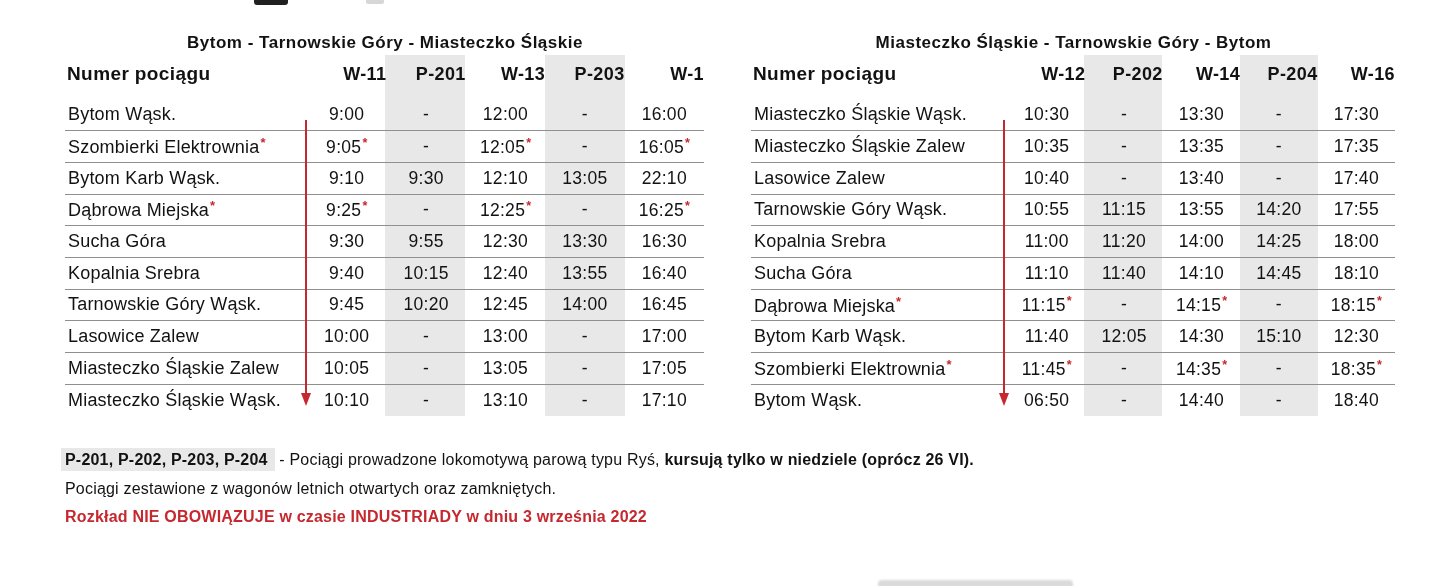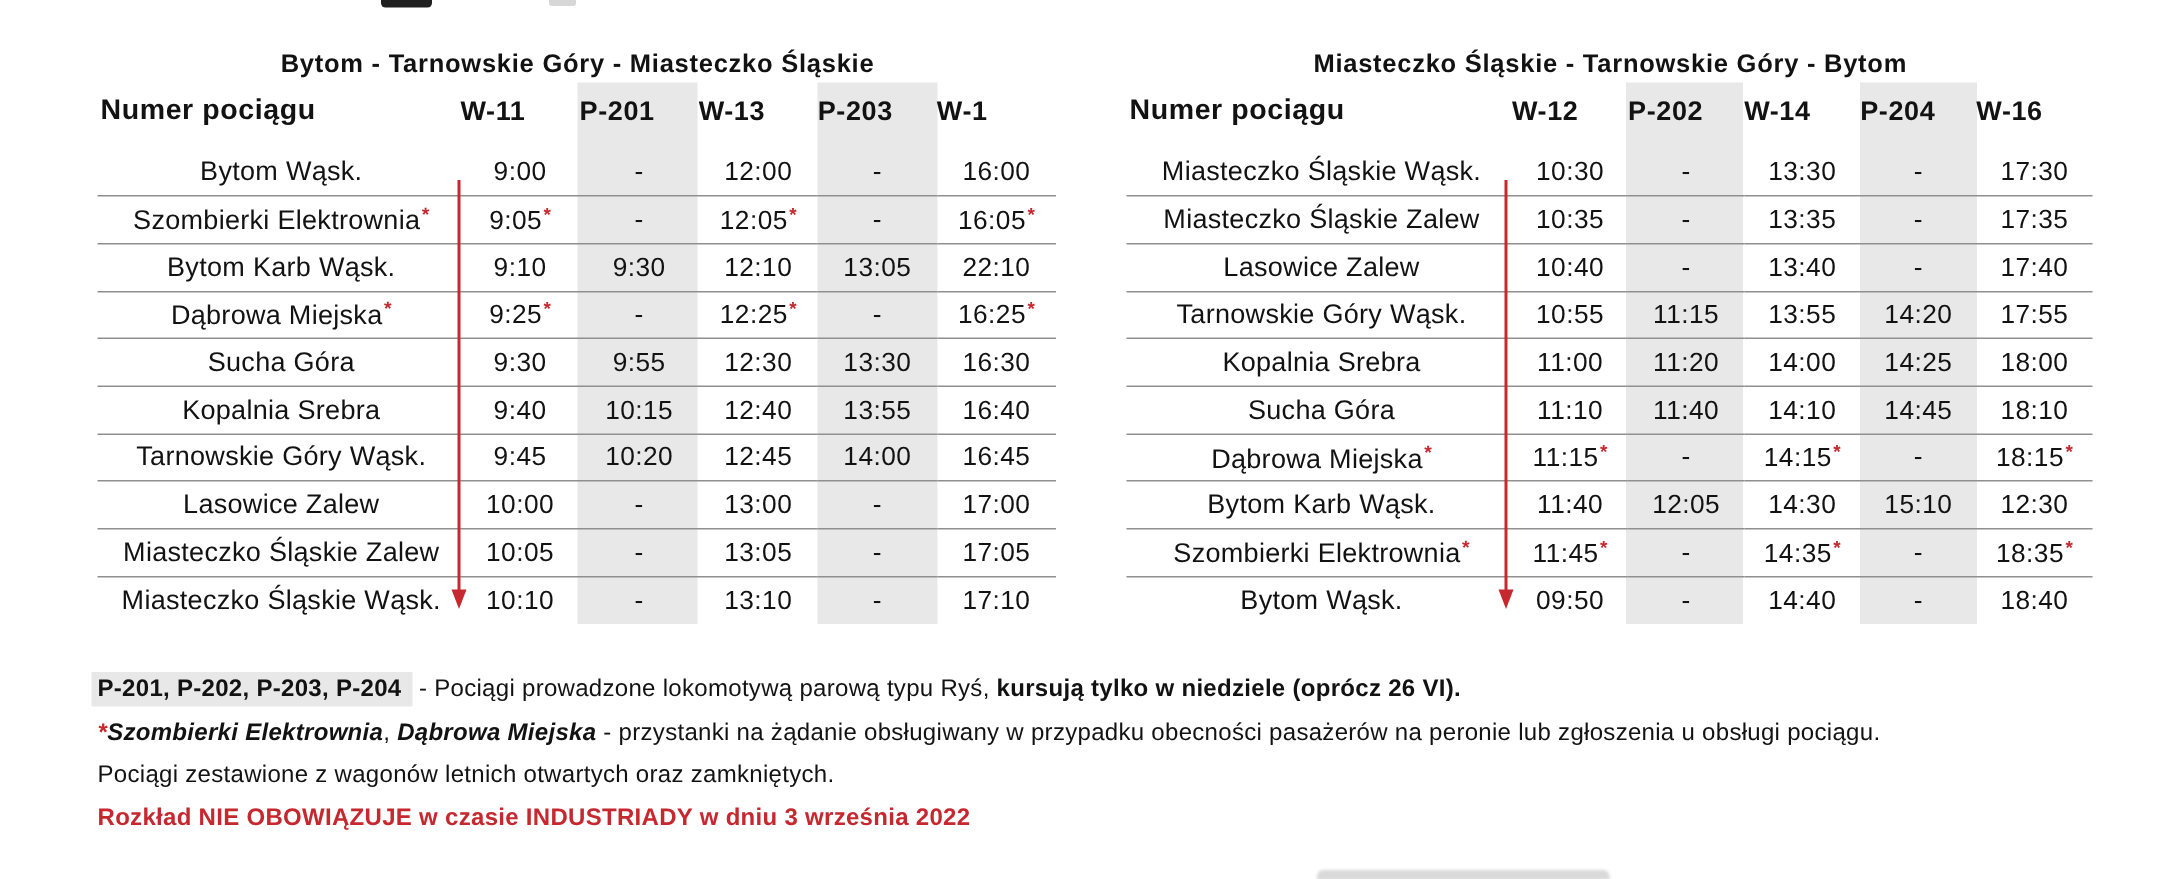--- a/index.html
+++ b/index.html
@@ -37,28 +37,28 @@
 
   table.tt{
     position:relative;z-index:1;border-collapse:collapse;table-layout:fixed;
     width:100%;
   }
   #table-left  table.tt .station-col{width:240px;}
   #table-right table.tt .station-col{width:255px;}
   table.tt thead tr{height:44px;}
   table.tt tbody tr{height:31.7px;}
   table.tt th{
-    font-size:18px;font-weight:700;letter-spacing:.4px;text-align:left;
+    font-size:18px;font-weight:700;letter-spacing:.4px;text-align:right;
     padding:0 0 6px 0;vertical-align:middle;
   }
   table.tt th.station-col{text-align:left;font-size:19px;padding-left:2px;}
   table.tt td{
     font-size:17.5px;text-align:center;vertical-align:middle;letter-spacing:.3px;padding:0;
   }
-  table.tt td.station-col{text-align:center;font-size:18px;letter-spacing:.2px;padding-left:3px;}
+  table.tt td.station-col{text-align:left;font-size:18px;letter-spacing:.2px;padding-left:3px;}
   table.tt tr.ruled td{border-bottom:1px solid var(--rule);}
   .star{
     color:var(--accent);font-weight:700;font-size:.72em;
     vertical-align:.45em;margin-left:1px;letter-spacing:0;
   }
   
   .arrow-line{position:absolute;width:2px;top:65px;height:274px;background:var(--accent);z-index:2;}
   #table-left  .arrow-line{left:240px;}
   #table-right .arrow-line{left:252px;}
   .arrow-head{
@@ -272,31 +272,30 @@
           <tr class="ruled">
             <td class="station-col">Szombierki Elektrownia<span class="star">*</span></td>
             <td>11:45<span class="star">*</span></td>
             <td>-</td>
             <td>14:35<span class="star">*</span></td>
             <td>-</td>
             <td>18:35<span class="star">*</span></td>
           </tr>
           <tr>
             <td class="station-col">Bytom Wąsk.</td>
-            <td>09:50</td>
+            <td>06:50</td>
             <td>-</td>
             <td>14:40</td>
             <td>-</td>
             <td>18:40</td>
           </tr>
         </tbody>
     </table>
     <div class="arrow-line"></div>
     <div class="arrow-head"></div>
   </div>
 </section>
 
 <div id="footnotes">
     <div class="fn-line"><span class="b hl">P-201, P-202, P-203, P-204</span><span> - Pociągi prowadzone lokomotywą parową typu Ryś, </span><span class="b">kursują tylko w niedziele (oprócz 26 VI).</span></div>
-    <div class="fn-line"><span class="b i red">*</span><span class="b i">Szombierki Elektrownia</span><span>, </span><span class="b i">Dąbrowa Miejska</span><span> - przystanki na żądanie obsługiwany w przypadku obecności pasażerów na peronie lub zgłoszenia u obsługi pociągu.</span></div>
     <div class="fn-line"><span>Pociągi zestawione z wagonów letnich otwartych oraz zamkniętych.</span></div>
     <div class="fn-line"><span class="b red">Rozkład NIE OBOWIĄZUJE w czasie INDUSTRIADY w dniu 3 września 2022</span></div>
   </div>
 
 </body></html>

